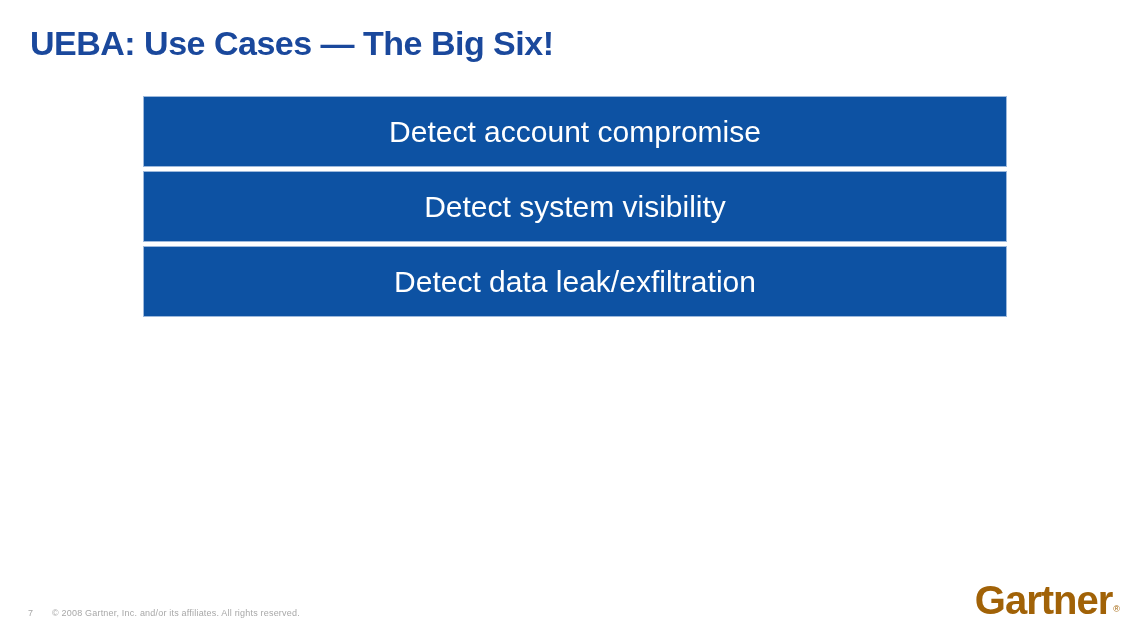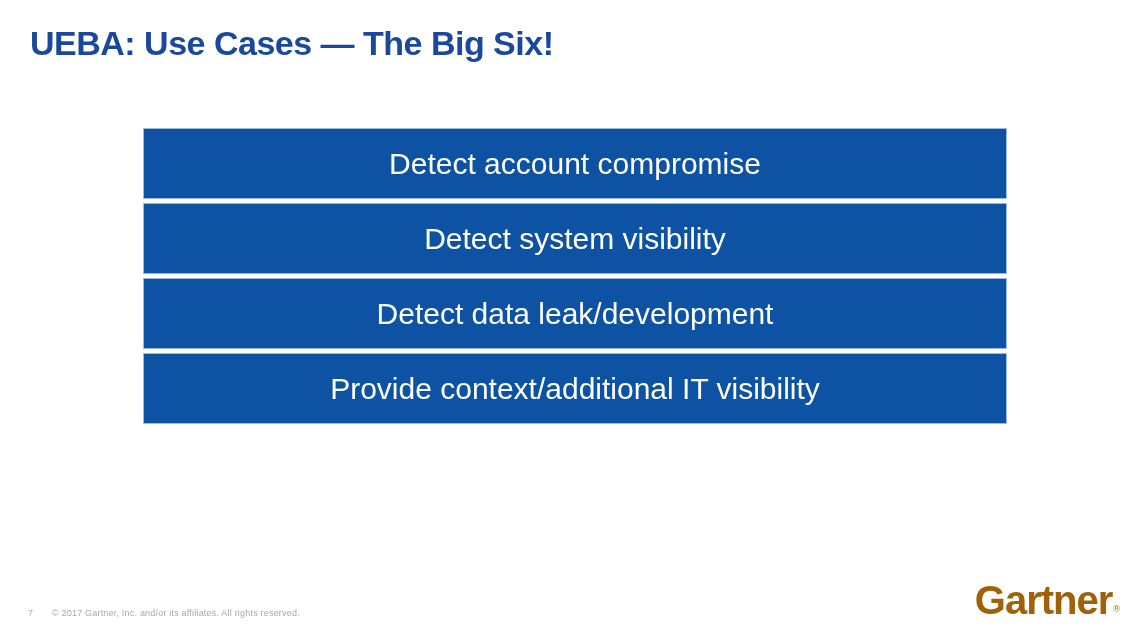--- a/index.html
+++ b/index.html
@@ -26,21 +26,20 @@
     white-space: nowrap;
   }
   .bars {
     position: absolute;
     left: 143px;
     top: 96px;
     width: 864px;
     display: flex;
     flex-direction: column;
     gap: 4px;
-    margin-top: 32px;
   }
   .bar {
     height: 71px;
     background: #0d52a3;
     border: 1px solid #9db9dc;
     display: flex;
     align-items: center;
     justify-content: center;
   }
   .bar-label {
@@ -99,27 +98,24 @@
   <h1 class="slide-title">UEBA: Use Cases — The Big Six!</h1>
 
   <div class="bars">
     <div class="bar">
       <span class="bar-label">Detect account compromise</span>
     </div>
     <div class="bar">
       <span class="bar-label">Detect system visibility</span>
     </div>
     <div class="bar">
-      <span class="bar-label">Detect data leak/development</span>
-    </div>
-    <div class="bar">
-      <span class="bar-label">Provide context/additional IT visibility</span>
+      <span class="bar-label">Detect data leak/exfiltration</span>
     </div>
   </div>
 
   <div class="footer">
     <span class="page-number">7</span>
-    <span class="copyright">© 2017 Gartner, Inc. and/or its affiliates. All rights reserved.</span>
+    <span class="copyright">© 2008 Gartner, Inc. and/or its affiliates. All rights reserved.</span>
   </div>
 
   <div class="logo"><span>Gartner</span><span class="reg-mark">®</span></div>
 
 </div>
 
 </body></html>

